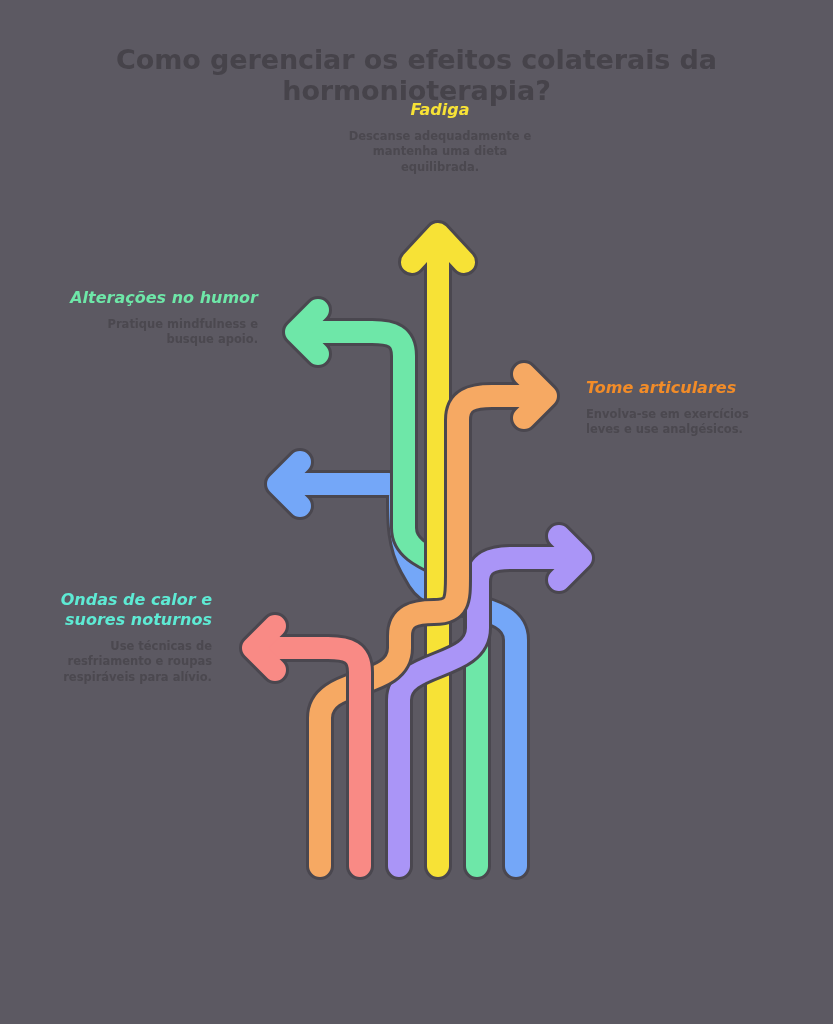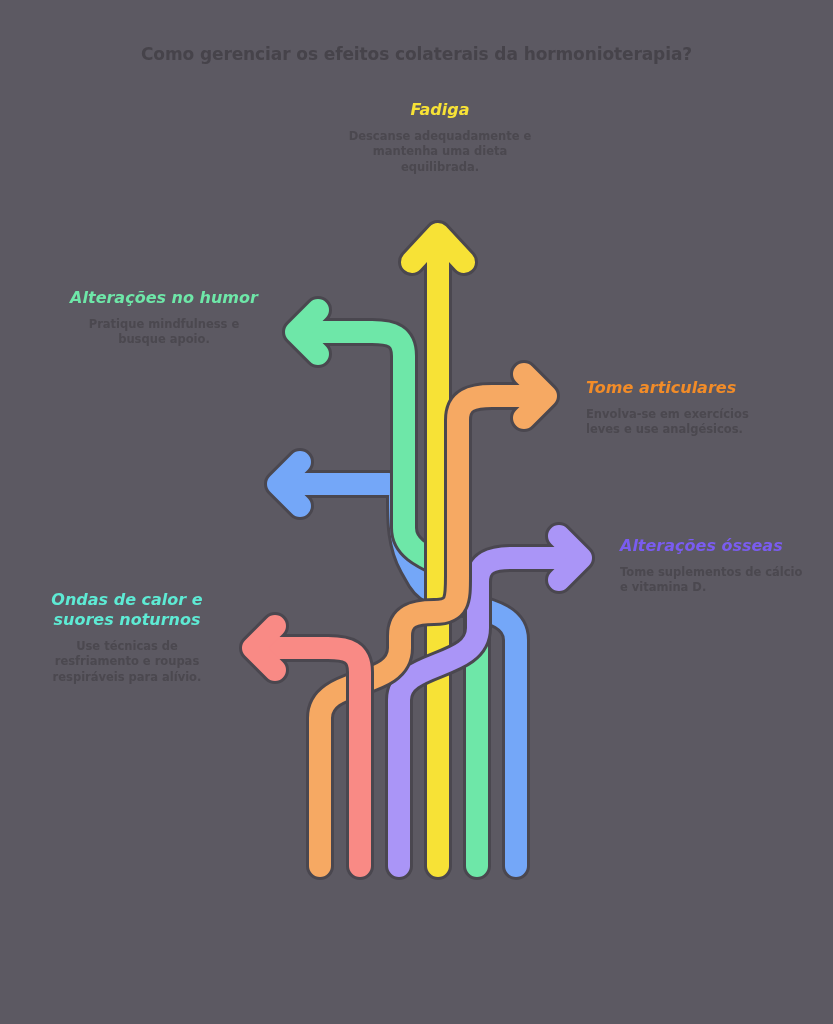--- a/index.html
+++ b/index.html
@@ -20,21 +20,21 @@
     width: 833px;
     height: 1024px;
     background: #5c5962;
   }
   #title {
     position: absolute;
     top: 44px;
     left: 0;
     width: 833px;
     text-align: center;
-    font-size: 17px;
+    font-size: 27px;
     font-weight: bold;
     color: #46434a;
     letter-spacing: -0.1px;
   }
   svg#ribbons {
     position: absolute;
     left: 0;
     top: 0;
     width: 833px;
     height: 1024px;
@@ -49,21 +49,21 @@
     font-style: italic;
   }
   .node .ndesc {
     font-size: 11.5px;
     font-weight: bold;
     line-height: 1.33;
     color: #4b484f;
     margin: 0;
   }
   .node.right { text-align: left; }
-  .node.left  { text-align: center; }
+  .node.left  { text-align: right; }
   .node.center { text-align: center; }
 </style>
 </head>
 <body>
 
 <div id="stage">
 
   <div id="title">Como gerenciar os efeitos colaterais da hormonioterapia?</div>
 
   <svg id="ribbons" viewBox="0 0 833 1024">
@@ -133,23 +133,19 @@
     <div class="nlabel" style="color:#6ee7a8;">Alterações no humor</div>
     <div class="ndesc">Pratique mindfulness e busque apoio.</div>
   </div>
 
   <div class="node right" style="left:586px; top:378px; width:195px;">
     <div class="nlabel" style="color:#f28c28;">Tome articulares</div>
     <div class="ndesc">Envolva-se em exercícios leves e use analgésicos.</div>
   </div>
 
 
-  <div class="node right" style="left:620px; top:536px; width:186px;">
-    <div class="nlabel" style="color:#7a5cf0;">Alterações ósseas</div>
-    <div class="ndesc">Tome suplementos de cálcio e vitamina D.</div>
-  </div>
 
   <div class="node left" style="left:42px; top:590px; width:170px;">
     <div class="nlabel" style="color:#5eead4;">Ondas de calor e suores noturnos</div>
     <div class="ndesc">Use técnicas de resfriamento e roupas respiráveis para alívio.</div>
   </div>
 
 </div>
 
 </body></html>

